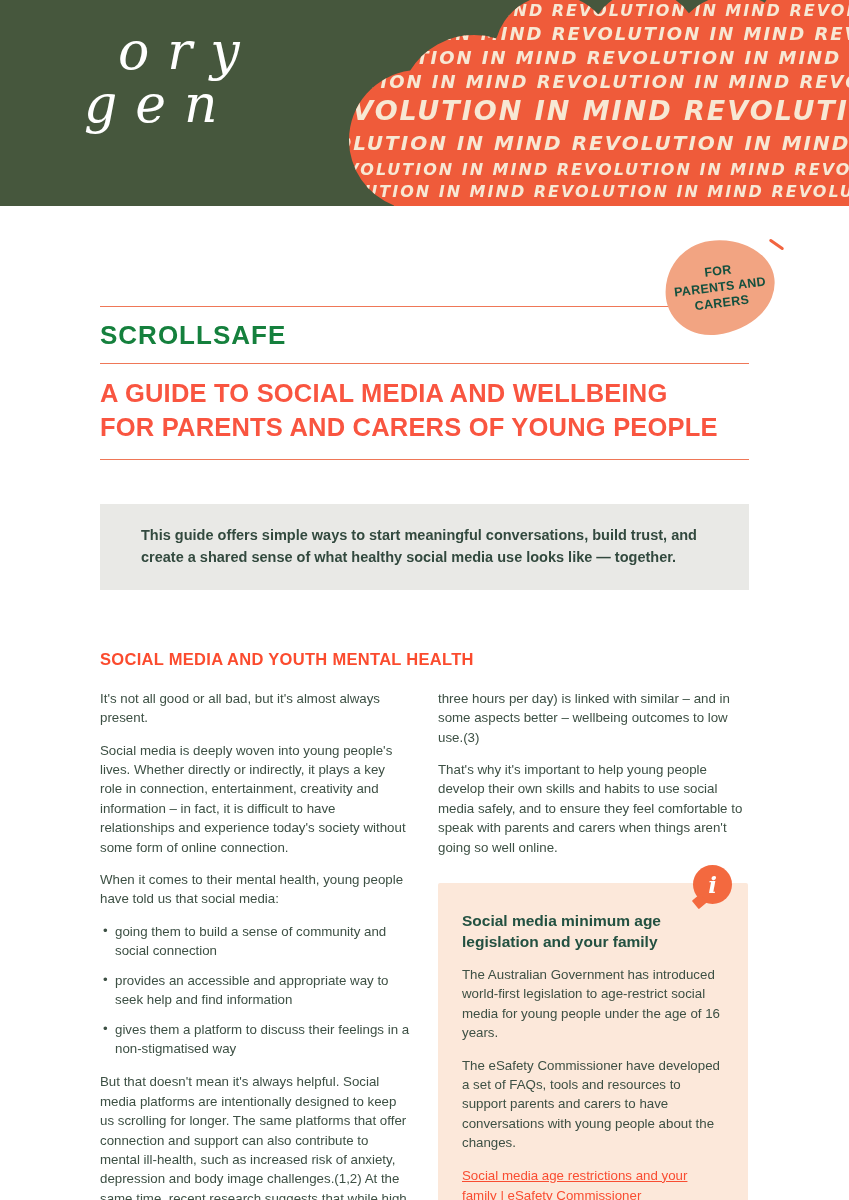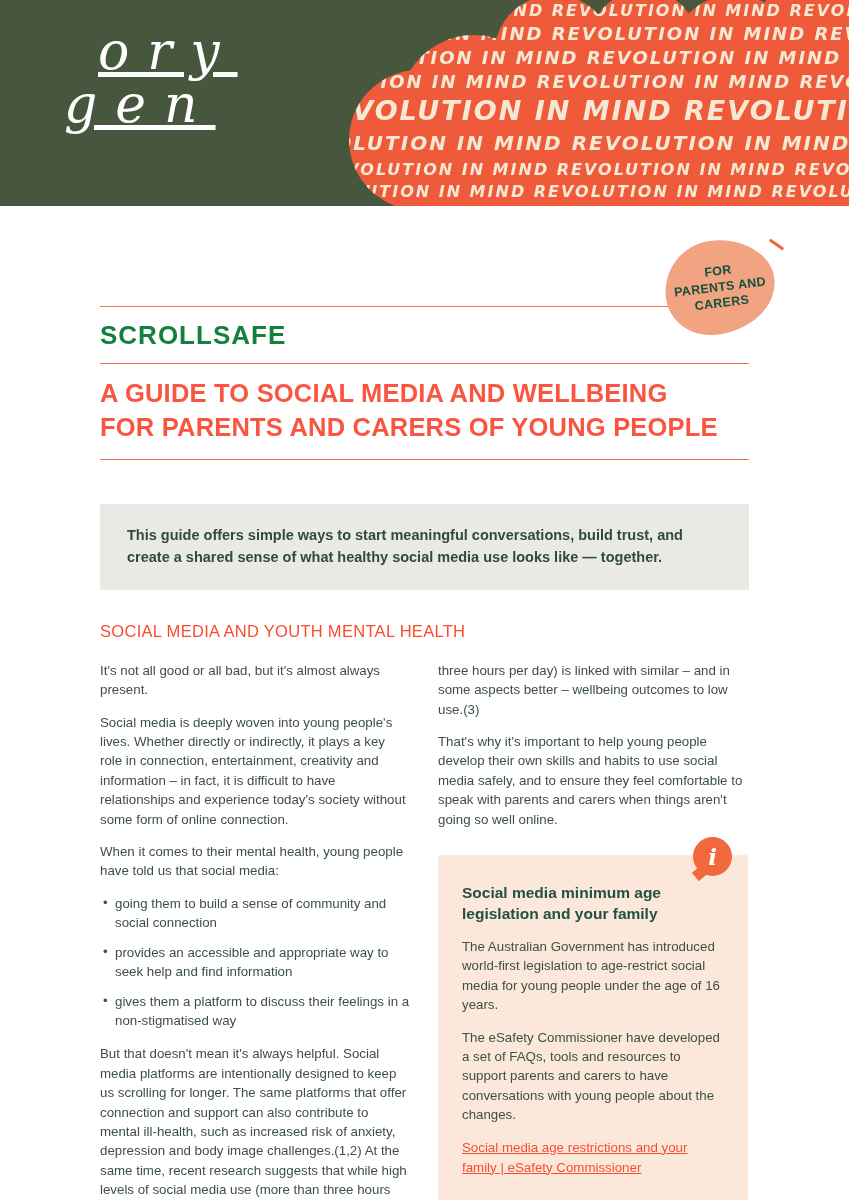--- a/index.html
+++ b/index.html
@@ -5,22 +5,22 @@
   * { margin:0; padding:0; box-sizing:border-box; }
   body { background:#888; font-family:"Liberation Sans","DejaVu Sans",sans-serif; }
   .page {
     position:relative; width:849px; height:1200px; margin:0 auto;
     background:#ffffff; overflow:hidden;
   }
 
   
   .band { position:relative; height:206px; background:#46573d; }
   .logo {
-    position:absolute; left:64px; top:26px; color:#ffffff;
-    font-family:"DejaVu Serif",serif; font-style:italic; line-height:0.98;text-decoration:underline;
+    position:absolute; left:84px; top:26px; color:#ffffff;
+    font-family:"DejaVu Serif",serif; font-style:italic; line-height:0.98;
   }
   .logo .l1 { font-size:52px; letter-spacing:18px; margin-left:34px; }
   .logo .l2 { font-size:52px; letter-spacing:18px; margin-top:2px; }
 
   .cloud-svg { position:absolute; top:0; right:0; width:505px; height:206px; display:block; }
   .cloud-svg text {
     font-family:"DejaVu Sans",sans-serif; font-style:italic; font-weight:700;
     fill:#f7e8d4; letter-spacing:2px;
   }
 
@@ -49,26 +49,26 @@
     font-size:26px; font-weight:800; color:#15803d; letter-spacing:1px;
     margin:13px 0 12px;
   }
   .doc-title {
     color:#f95540; font-size:25.5px; font-weight:600; line-height:1.32;
     margin:13px 0 15px; letter-spacing:.2px;
   }
   .doc-title span { display:block; }
 
   .intro-box {
-    margin-top:44px; background:#e9e9e6; padding:21px 27px;
+    margin-top:44px; background:#e9e9e6; padding:21px 41px;
     font-size:14.5px; font-weight:700; color:#32493e; line-height:1.5;
   }
 
   .section-heading {
-    margin-top:32px; font-size:16.5px; font-weight:400; color:#fb4b2e;
+    margin-top:60px; font-size:16.5px; font-weight:700; color:#fb4b2e;
     letter-spacing:.3px;
   }
 
   .columns { margin-top:20px; display:flex; gap:28px; }
   .col { width:310px; font-size:13.3px; color:#3d5044; line-height:1.46; }
   .col p { margin:0 0 13px; }
   .col ul { list-style:none; margin:2px 0 14px; }
   .col li { position:relative; padding-left:15px; margin-bottom:10px; }
   .col li::before { content:"\2022"; position:absolute; left:3px; top:-1px; color:#3d5044; }
 

